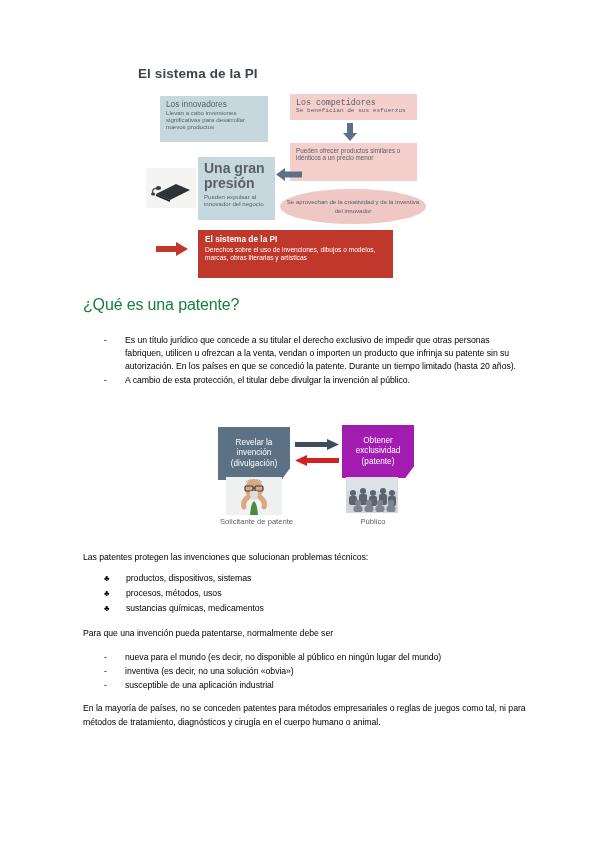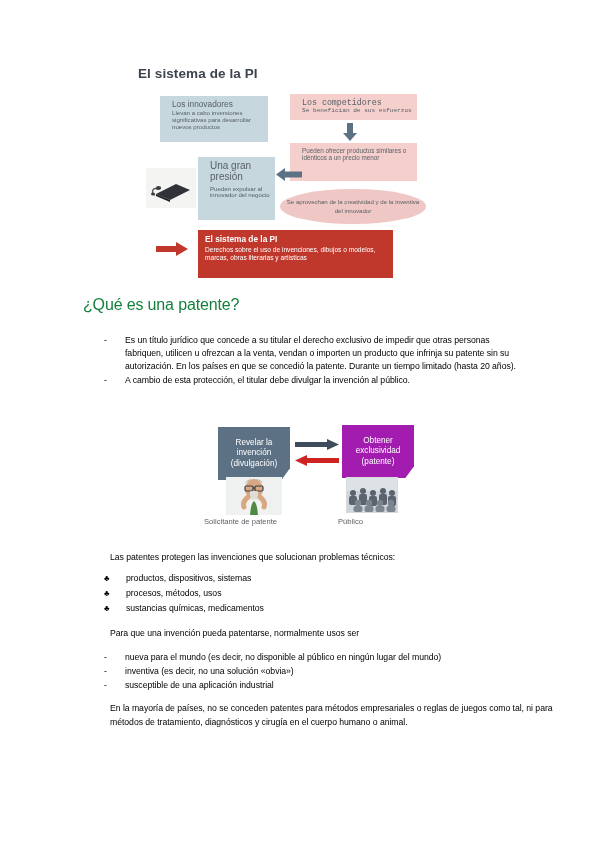--- a/index.html
+++ b/index.html
@@ -31,21 +31,21 @@
   .d1-title {
     position: absolute;
     left: 0px; top: 4px;
     font-size: 13.5px;
     font-weight: bold;
     color: #3d4450;
     letter-spacing: 0.1px;
   }
   .box {
     position: absolute;
-    padding: 4px 5px 4px 12px;
+    padding: 4px 5px 4px 6px;
     line-height: 1.13;
   }
   .box .bx-title {
     font-size: 8.3px;
     color: #5a6068;
     display: block;
     margin-bottom: 1px;
   }
   .box .bx-body {
     font-size: 6.1px;
@@ -72,21 +72,21 @@
     width: 127px; height: 38px;
     background: #f4cfcc;
   }
   .b-ofrecer .bx-body { font-size: 6.3px; }
   
   .b-presion {
     left: 60px; top: 95px;
     width: 77px; height: 63px;
     background: #c6d7de;
   }
-  .b-presion .bx-title { font-size: 10px; line-height: 1.08; }
+  .b-presion .bx-title { font-size: 14px; line-height: 1.08; font-weight: bold; }
   .b-presion .bx-body  { font-size: 6.1px; margin-top: 3px; }
 
   
   .b-ellipse {
     position: absolute;
     left: 142px; top: 127px;
     width: 146px; height: 35px;
     background: #efc7c4;
     border-radius: 50%;
     display: flex; align-items: center; justify-content: center;
@@ -149,21 +149,20 @@
     letter-spacing: -0.15px;
   }
 
   
   .txt {
     position: absolute;
     font-size: 8.7px;
     color: #000;
     line-height: 1.52;
     letter-spacing: -0.05px;
-    margin-left: 27px;
   }
   .dashlist { position: absolute; }
   .dashrow {
     display: flex;
     font-size: 8.7px;
     line-height: 1.52;
     letter-spacing: -0.05px;
     margin-bottom: 0px;
   }
   .dashrow .dash {
@@ -235,20 +234,21 @@
     left: 150px; top: 58px;
     width: 52px; height: 36px;
     background: #e9eaec;
     border: 1px solid #d9d9d9;
     overflow: hidden;
   }
   .d2-cap {
     position: absolute;
     font-size: 7.6px;
     color: #5e6166;
+    text-align: center;
   }
   .d2-cap1 { left: 8px; top: 98px; width: 105px; }
   .d2-cap2 { left: 142px; top: 98px; width: 70px; }
   .d2-arr-r { position: absolute; left: 99px; top: 20px; width: 44px; height: 11px; }
   .d2-arr-l { position: absolute; left: 99px; top: 36px; width: 44px; height: 11px; }
 
   svg { display: block; overflow: visible; }
 </style>
 </head>
 <body>
@@ -412,21 +412,21 @@
     <div class="clubrow">
       <span class="club">♣</span>
       <span>procesos, métodos, usos</span>
     </div>
     <div class="clubrow">
       <span class="club">♣</span>
       <span>sustancias químicas, medicamentos</span>
     </div>
   </div>
 
-  <div class="txt p-para">Para que una invención pueda patentarse, normalmente usos ser</div>
+  <div class="txt p-para">Para que una invención pueda patentarse, normalmente debe ser</div>
 
   <div class="dashlist dashlist2">
     <div class="dashrow">
       <span class="dash">-</span>
       <span class="dtext">nueva para el mundo (es decir, no disponible al público en ningún lugar del mundo)</span>
     </div>
     <div class="dashrow">
       <span class="dash">-</span>
       <span class="dtext">inventiva (es decir, no una solución «obvia»)</span>
     </div>

